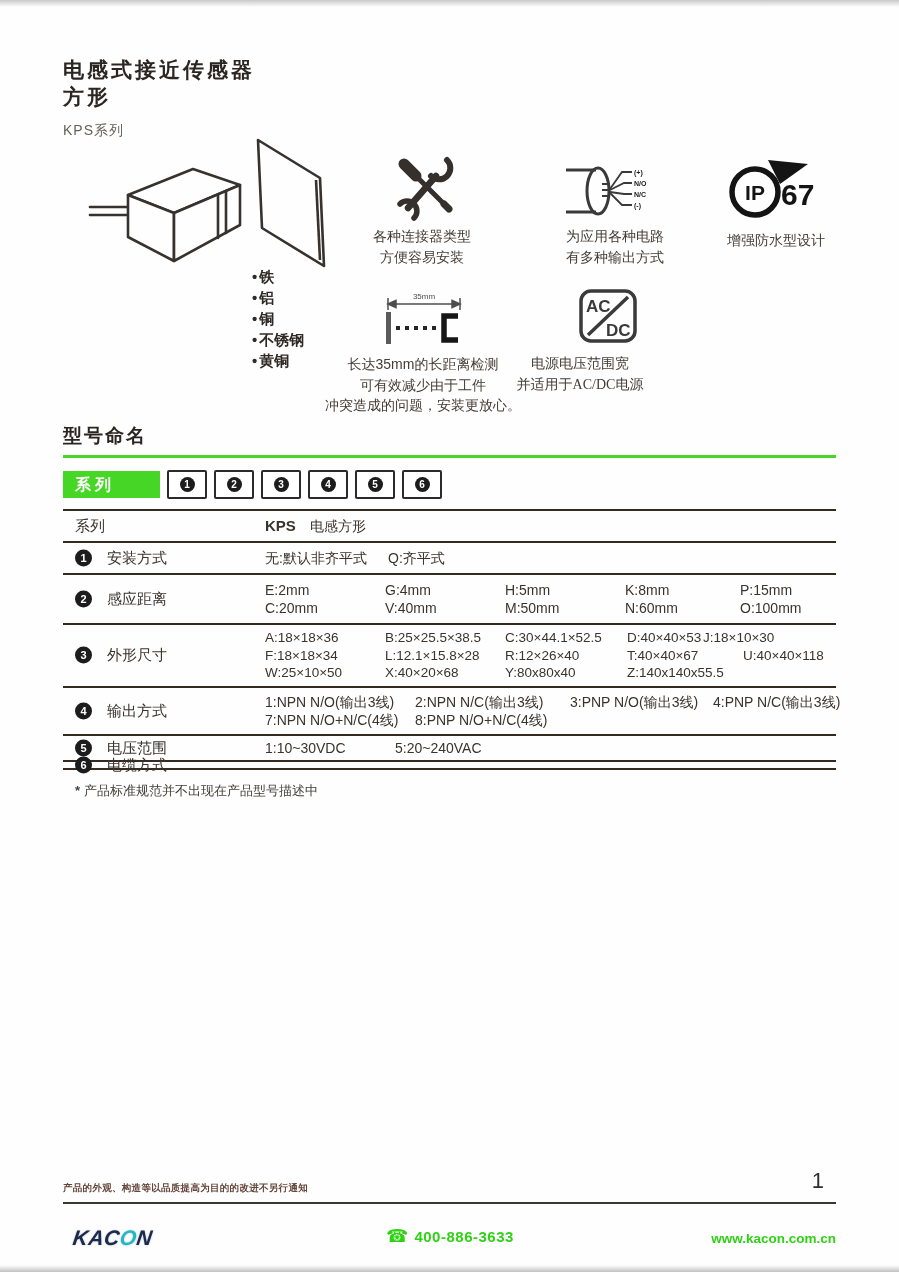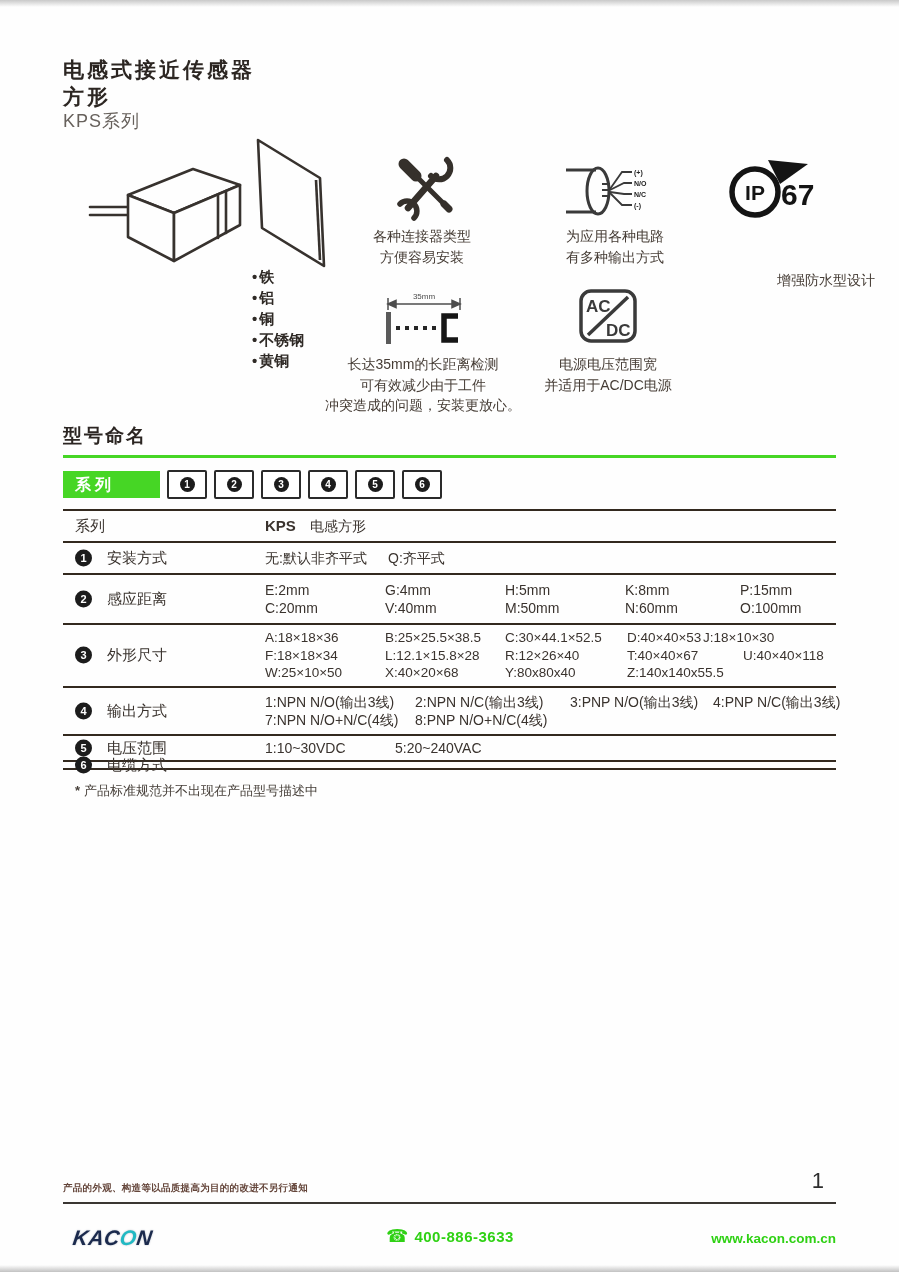--- a/index.html
+++ b/index.html
@@ -3,21 +3,21 @@
 <meta charset="utf-8">
 <style>
   html,body{margin:0;padding:0;background:#e8e8e8;}
   body{font-family:"Liberation Sans","DejaVu Sans",sans-serif;}
   #page{position:relative;width:899px;height:1272px;margin:0 auto;background:#fefefe;overflow:hidden;color:#3a332e;}
   .edge-top{position:absolute;left:0;top:0;width:899px;height:7px;background:linear-gradient(#c9c9c9,#fefefe);} 
   .edge-bottom{position:absolute;left:0;bottom:0;width:899px;height:7px;background:linear-gradient(#fefefe,#c2c2c2);} 
 
   
   .title{position:absolute;left:63px;top:56px;font-size:21px;font-weight:bold;letter-spacing:3px;color:#2c2622;line-height:27px;}
-  .kps{position:absolute;left:63px;top:109px;font-size:18px;letter-spacing:1px;color:#67615c;}
+  .kps{position:absolute;left:63px;top:122px;font-size:14px;letter-spacing:1px;color:#67615c;}
 
   
   .ill{position:absolute;}
   svg{display:block;}
   .materials{position:absolute;left:252px;top:266px;font-size:15px;font-weight:600;color:#2f2a26;line-height:21px;}
   .materials .mrow{white-space:nowrap;}
   .materials .blt{margin-right:2px;}
   .fcap{position:absolute;font-size:14px;color:#453c35;line-height:20.5px;text-align:center;}
 
   
@@ -144,21 +144,21 @@
   </div>
 
   <div class="ill" style="left:728px;top:158px;">
     <svg width="95" height="62" viewBox="0 0 95 62">
       <polygon points="40,2 80,6 52,26" fill="#141414"></polygon>
       <circle cx="27" cy="34" r="23" fill="#fefefe" stroke="#141414" stroke-width="5.5"></circle>
       <text x="27" y="42" text-anchor="middle" font-size="21" font-weight="bold" fill="#141414" font-family="Liberation Sans, sans-serif">IP</text>
       <text x="53" y="47" font-size="30" font-weight="bold" fill="#141414" font-family="Liberation Sans, sans-serif">67</text>
     </svg>
   </div>
-  <div class="fcap" style="left:766px;top:230px;width:120px;margin-top:40px;">
+  <div class="fcap" style="left:716px;top:230px;width:120px;">
     <div>增强防水型设计</div>
   </div>
 
   <div class="ill" style="left:380px;top:290px;">
     <svg width="88" height="60" viewBox="0 0 88 60">
       <text x="44" y="9" text-anchor="middle" font-size="8" fill="#4d4d4d" font-family="Liberation Sans, sans-serif">35mm</text>
       <g stroke="#4d4d4d" stroke-width="1.5" fill="#4d4d4d">
         <path d="M8,8 V20" fill="none"></path>
           <path d="M80,8 V20" fill="none"></path>
         <path d="M10,14 H78" fill="none"></path>
@@ -177,21 +177,21 @@
   </div>
 
   <div class="ill" style="left:578px;top:288px;">
     <svg width="60" height="56" viewBox="0 0 60 56">
       <rect x="3" y="3" width="54" height="50" rx="10" fill="none" stroke="#3a3a3a" stroke-width="3.5"></rect>
       <path d="M10,47 L50,9" stroke="#3a3a3a" stroke-width="3.5"></path>
       <text x="8" y="24" font-size="17" font-weight="bold" fill="#3a3a3a" font-family="Liberation Sans, sans-serif">AC</text>
       <text x="28" y="48" font-size="17" font-weight="bold" fill="#3a3a3a" font-family="Liberation Sans, sans-serif">DC</text>
     </svg>
   </div>
-  <div class="fcap" style="left:528px;top:354px;width:160px;">
+  <div class="fcap" style="left:500px;top:354px;width:160px;font-family:Liberation Serif, serif;">
     <div>电源电压范围宽</div>
     <div>并适用于AC/DC电源</div>
   </div>
 
   <div class="mn">
     <div class="mn-heading">型号命名</div>
     <div class="greenline"></div>
 
     <div class="series-row">
       <div class="series-tag">系列</div>

